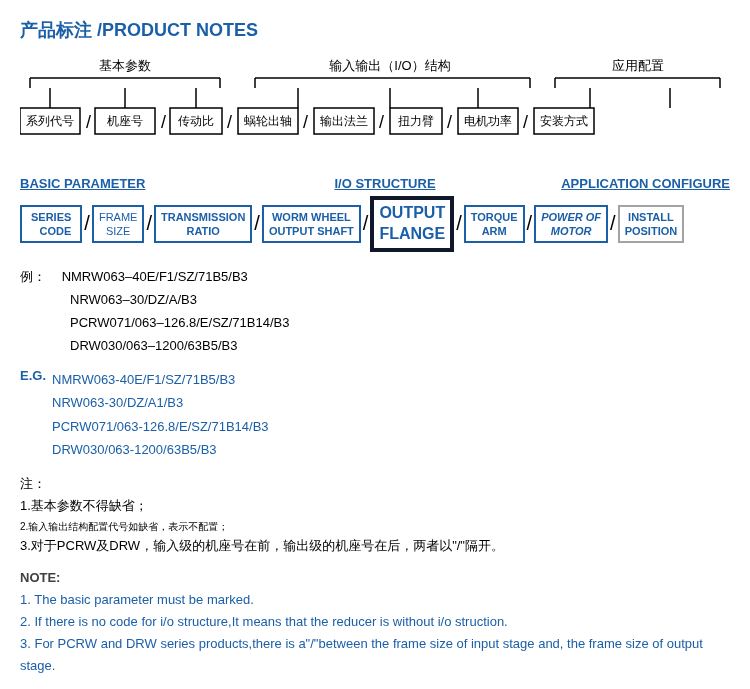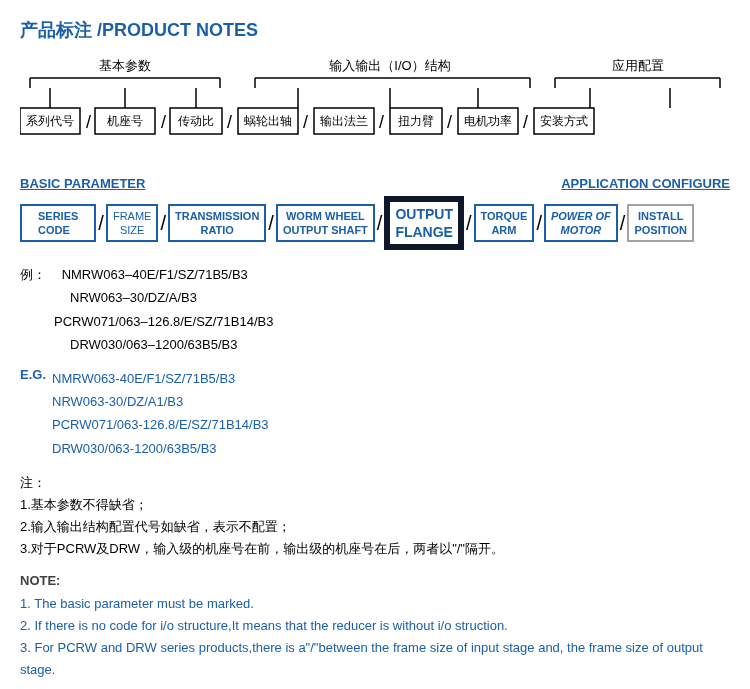--- a/index.html
+++ b/index.html
@@ -150,26 +150,27 @@
       <text x="503" y="72" font-size="18" font-family="Arial">/</text>
 
       <rect x="514" y="52" width="60" height="26" fill="none" stroke="#000" stroke-width="1.5"></rect>
       <text x="544" y="69" font-size="12" text-anchor="middle" font-family="Arial">安装方式</text>
     </svg>
 
     <div style="margin-top:10px;">
 
       <div style="display:flex; width:100%; margin-bottom:5px;">
         <div style="flex:0 0 230px; font-size:13px; font-weight:bold; color:#1a5fa8; text-decoration:underline;">BASIC PARAMETER</div>
+        <div style="flex:0 0 270px; font-size:13px; font-weight:bold; color:#1a5fa8; text-decoration:underline; text-align:center;">I/O STRUCTURE</div>
         <div style="flex:1; font-size:13px; font-weight:bold; color:#1a5fa8; text-decoration:underline; text-align:right;">APPLICATION CONFIGURE</div>
       </div>
 
       <div style="display:flex; align-items:center; flex-wrap:nowrap;">
 
-        <div class="en-box" style="border:2px solid #1a5fa8; padding:3px 16px; font-size:11px; font-weight:bold; color:#1a5fa8; text-align:left; line-height:1.3;">
+        <div class="en-box" style="border:2px solid #1a5fa8; padding:3px 9px; font-size:11px; font-weight:bold; color:#1a5fa8; text-align:right; line-height:1.3;">
           <span>SERIES</span><br>
           <span>CODE</span>
         </div>
         <span class="en-slash" style="font-size:20px;padding:0 2px;">/</span>
 
         <div class="en-box" style="border:2px solid #1a5fa8; padding:3px 5px; font-size:11px; font-weight:normal; color:#1a5fa8; text-align:center; line-height:1.3;">
           <span>FRAME</span><br>
           <span>SIZE</span>
         </div>
         <span class="en-slash" style="font-size:20px;padding:0 2px;">/</span>
@@ -179,21 +180,21 @@
           <span>RATIO</span>
         </div>
         <span class="en-slash" style="font-size:20px;padding:0 2px;">/</span>
 
         <div class="en-box" style="border:2px solid #1a5fa8; padding:3px 5px; font-size:11px; font-weight:bold; color:#1a5fa8; text-align:center; line-height:1.3;">
           <span>WORM WHEEL</span><br>
           <span>OUTPUT SHAFT</span>
         </div>
         <span class="en-slash" style="font-size:20px;padding:0 2px;">/</span>
 
-        <div class="en-box" style="border:6px solid #0f172a; padding:3px 5px; font-size:14px; font-weight:bold; color:#1a5fa8; text-align:center; line-height:1.3;">
+        <div class="en-box" style="border:4px solid #0f172a; padding:3px 5px; font-size:16px; font-weight:bold; color:#1a5fa8; text-align:center; line-height:1.3;">
           <span>OUTPUT</span><br>
           <span>FLANGE</span>
         </div>
         <span class="en-slash" style="font-size:20px;padding:0 2px;">/</span>
 
         <div class="en-box" style="border:2px solid #1a5fa8; padding:3px 5px; font-size:11px; font-weight:bold; color:#1a5fa8; text-align:center; line-height:1.3;">
           <span>TORQUE</span><br>
           <span>ARM</span>
         </div>
         <span class="en-slash" style="font-size:20px;padding:0 2px;">/</span>
@@ -212,40 +213,40 @@
       </div>
     </div>
   </div>
 
   <div class="examples-section">
     <div style="font-size:13px; color:#000; margin-bottom:2px;">
       <span>例：</span>
       <span style="margin-left:12px;">NMRW063–40E/F1/SZ/71B5/B3</span>
     </div>
     <div style="margin-left:50px; font-size:13px; line-height:1.8;">NRW063–30/DZ/A/B3</div>
-    <div style="margin-left:34px; font-size:13px; line-height:1.8;">PCRW071/063–126.8/E/SZ/71B14/B3</div>
+    <div style="margin-left:50px; font-size:13px; line-height:1.8;">PCRW071/063–126.8/E/SZ/71B14/B3</div>
     <div style="margin-left:50px; font-size:13px; line-height:1.8;">DRW030/063–1200/63B5/B3</div>
   </div>
 
   <div class="eg-section-en" style="margin-top:6px;">
     <div style="display:flex; align-items:flex-start;">
       <span style="font-size:13px; font-weight:bold; color:#1a5fa8; margin-right:6px; white-space:nowrap;">E.G.</span>
       <div>
         <div style="font-size:13px; color:#1a5fa8; line-height:1.8;">NMRW063-40E/F1/SZ/71B5/B3</div>
         <div style="font-size:13px; color:#1a5fa8; line-height:1.8;">NRW063-30/DZ/A1/B3</div>
         <div style="font-size:13px; color:#1a5fa8; line-height:1.8;">PCRW071/063-126.8/E/SZ/71B14/B3</div>
         <div style="font-size:13px; color:#1a5fa8; line-height:1.8;">DRW030/063-1200/63B5/B3</div>
       </div>
     </div>
   </div>
 
   <div class="notes-cn" style="margin-top:12px;">
     <div style="font-size:13px;">注：</div>
     <div style="font-size:13px; line-height:1.7;">1.基本参数不得缺省；</div>
-    <div style="font-size:13px; line-height:1.7;">2.输入输出结构配置代号如缺省，表示不配置；</div>
+    <div style="font-size:10px; line-height:1.7;">2.输入输出结构配置代号如缺省，表示不配置；</div>
     <div style="font-size:13px; line-height:1.7;">3.对于PCRW及DRW，输入级的机座号在前，输出级的机座号在后，两者以"/"隔开。</div>
   </div>
 
   <div class="notes-en" style="margin-top:10px; color:#1a5fa8;">
     <div style="font-size:13px; font-weight:bold; color:#404040;">NOTE:</div>
     <div style="font-size:13px; color:#1a5fa8; line-height:1.7;">1. The basic parameter must be marked.</div>
     <div style="font-size:13px; color:#1a5fa8; line-height:1.7;">2. If there is no code for i/o structure,It  means that the reducer is without i/o struction.</div>
     <div style="font-size:13px; color:#1a5fa8; line-height:1.7;">3. For PCRW and DRW series products,there is a"/"between the frame size of input stage and,  the frame size of output stage.</div>
   </div>
 

